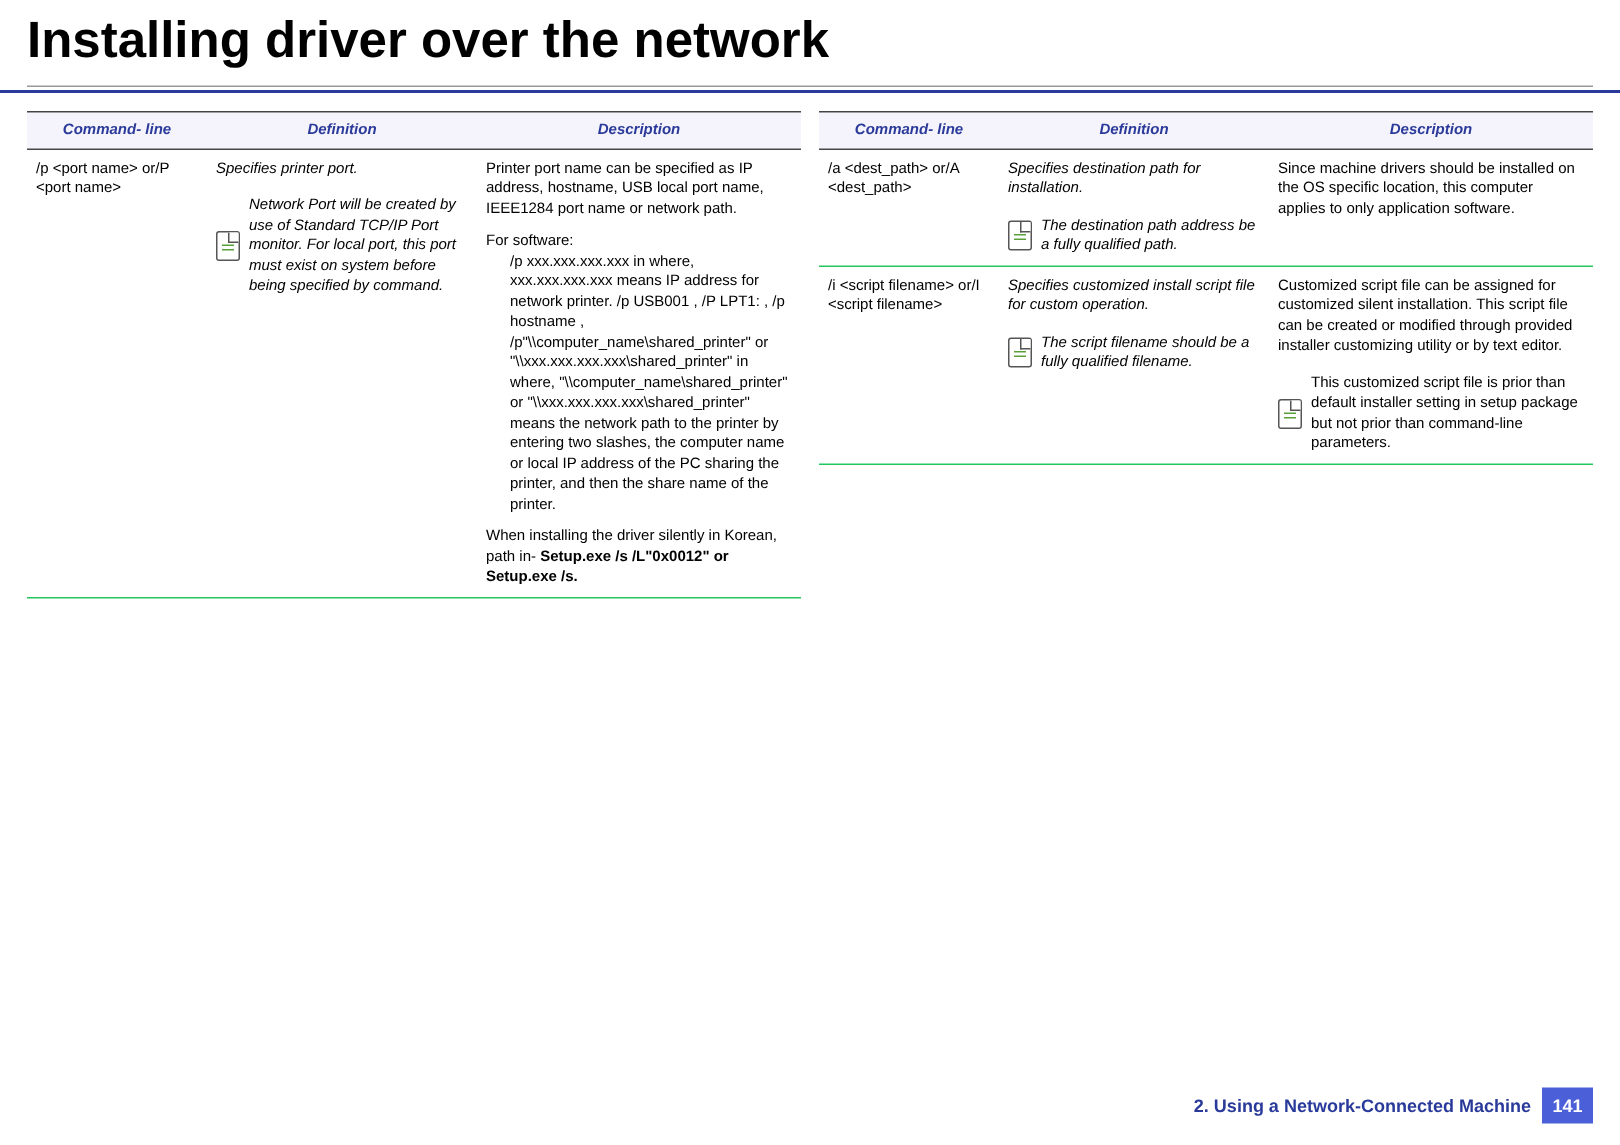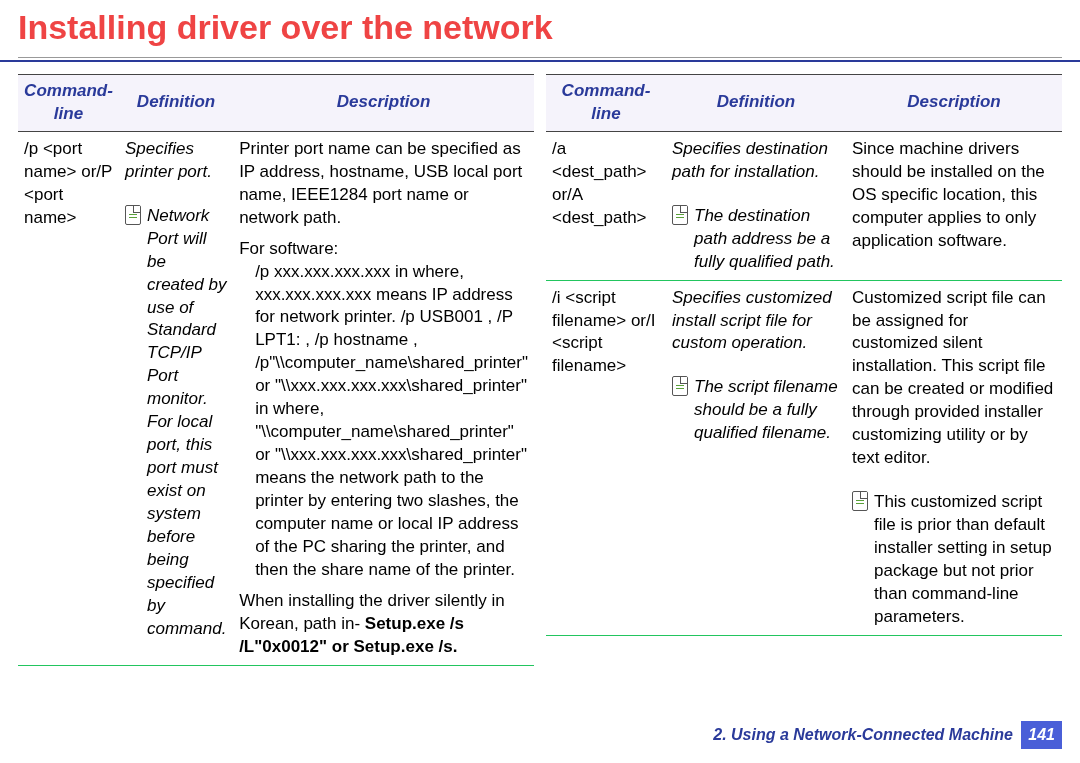--- a/index.html
+++ b/index.html
@@ -8,21 +8,21 @@
     padding: 0;
     font-family: Arial, Helvetica, sans-serif;
     background: #fff;
     width: 1080px;
     height: 763px;
     overflow: hidden;
   }
   .page-title {
     font-size: 34px;
     font-weight: bold;
-    color: #ef4444;
+    color: #000000;
     padding: 8px 18px 4px 18px;
   }
   .title-underline {
     height: 1px;
     background: #999;
     margin: 6px 18px 2px 18px;
   }
   .title-bluebar {
     height: 2px;
     background: #2a3a9a;
@@ -33,21 +33,21 @@
     gap: 12px;
     padding: 12px 18px 0 18px;
   }
   .col {
     flex: 1;
     min-width: 0;
   }
   table {
     width: 100%;
     border-collapse: collapse;
-    font-size: 17px;
+    font-size: 10px;
     line-height: 1.35;
   }
   thead th {
     background: #f5f3fb;
     color: #2a3a9a;
     font-weight: bold;
     font-style: italic;
     border-top: 1px solid #444;
     border-bottom: 1px solid #444;
     padding: 5px 6px;
@@ -55,23 +55,23 @@
   }
   tbody td {
     vertical-align: top;
     padding: 6px 6px;
     border-bottom: 1px solid #22c55e;
   }
   .cmd-col { width: 120px; }
   .def-col { width: 180px; font-style: italic; }
   .note {
     display: flex;
-    align-items: flex-start;
+    align-items: center;
     gap: 6px;
-    margin-top: 21px;
+    margin-top: 11px;
   }
   .note-icon {
     flex-shrink: 0;
     width: 16px;
     height: 20px;
     border: 1px solid #555;
     border-radius: 2px;
     position: relative;
     background: #fff;
   }
@@ -93,22 +93,21 @@
     box-shadow: 0 3px 0 #5aa03a;
   }
   .example-block {
     padding-left: 16px;
   }
   .bold { font-weight: bold; }
   .footer {
     position: absolute;
     bottom: 14px;
     right: 18px;
-    font-size: 16px;
-    font-style: italic;
+    font-size: 12px;
   }
   .footer-text {
     color: #2a3a9a;
     font-weight: bold;
   }
   .page-num {
     display: inline-block;
     background: #4a5fd8;
     color: #fff;
     font-weight: bold;

